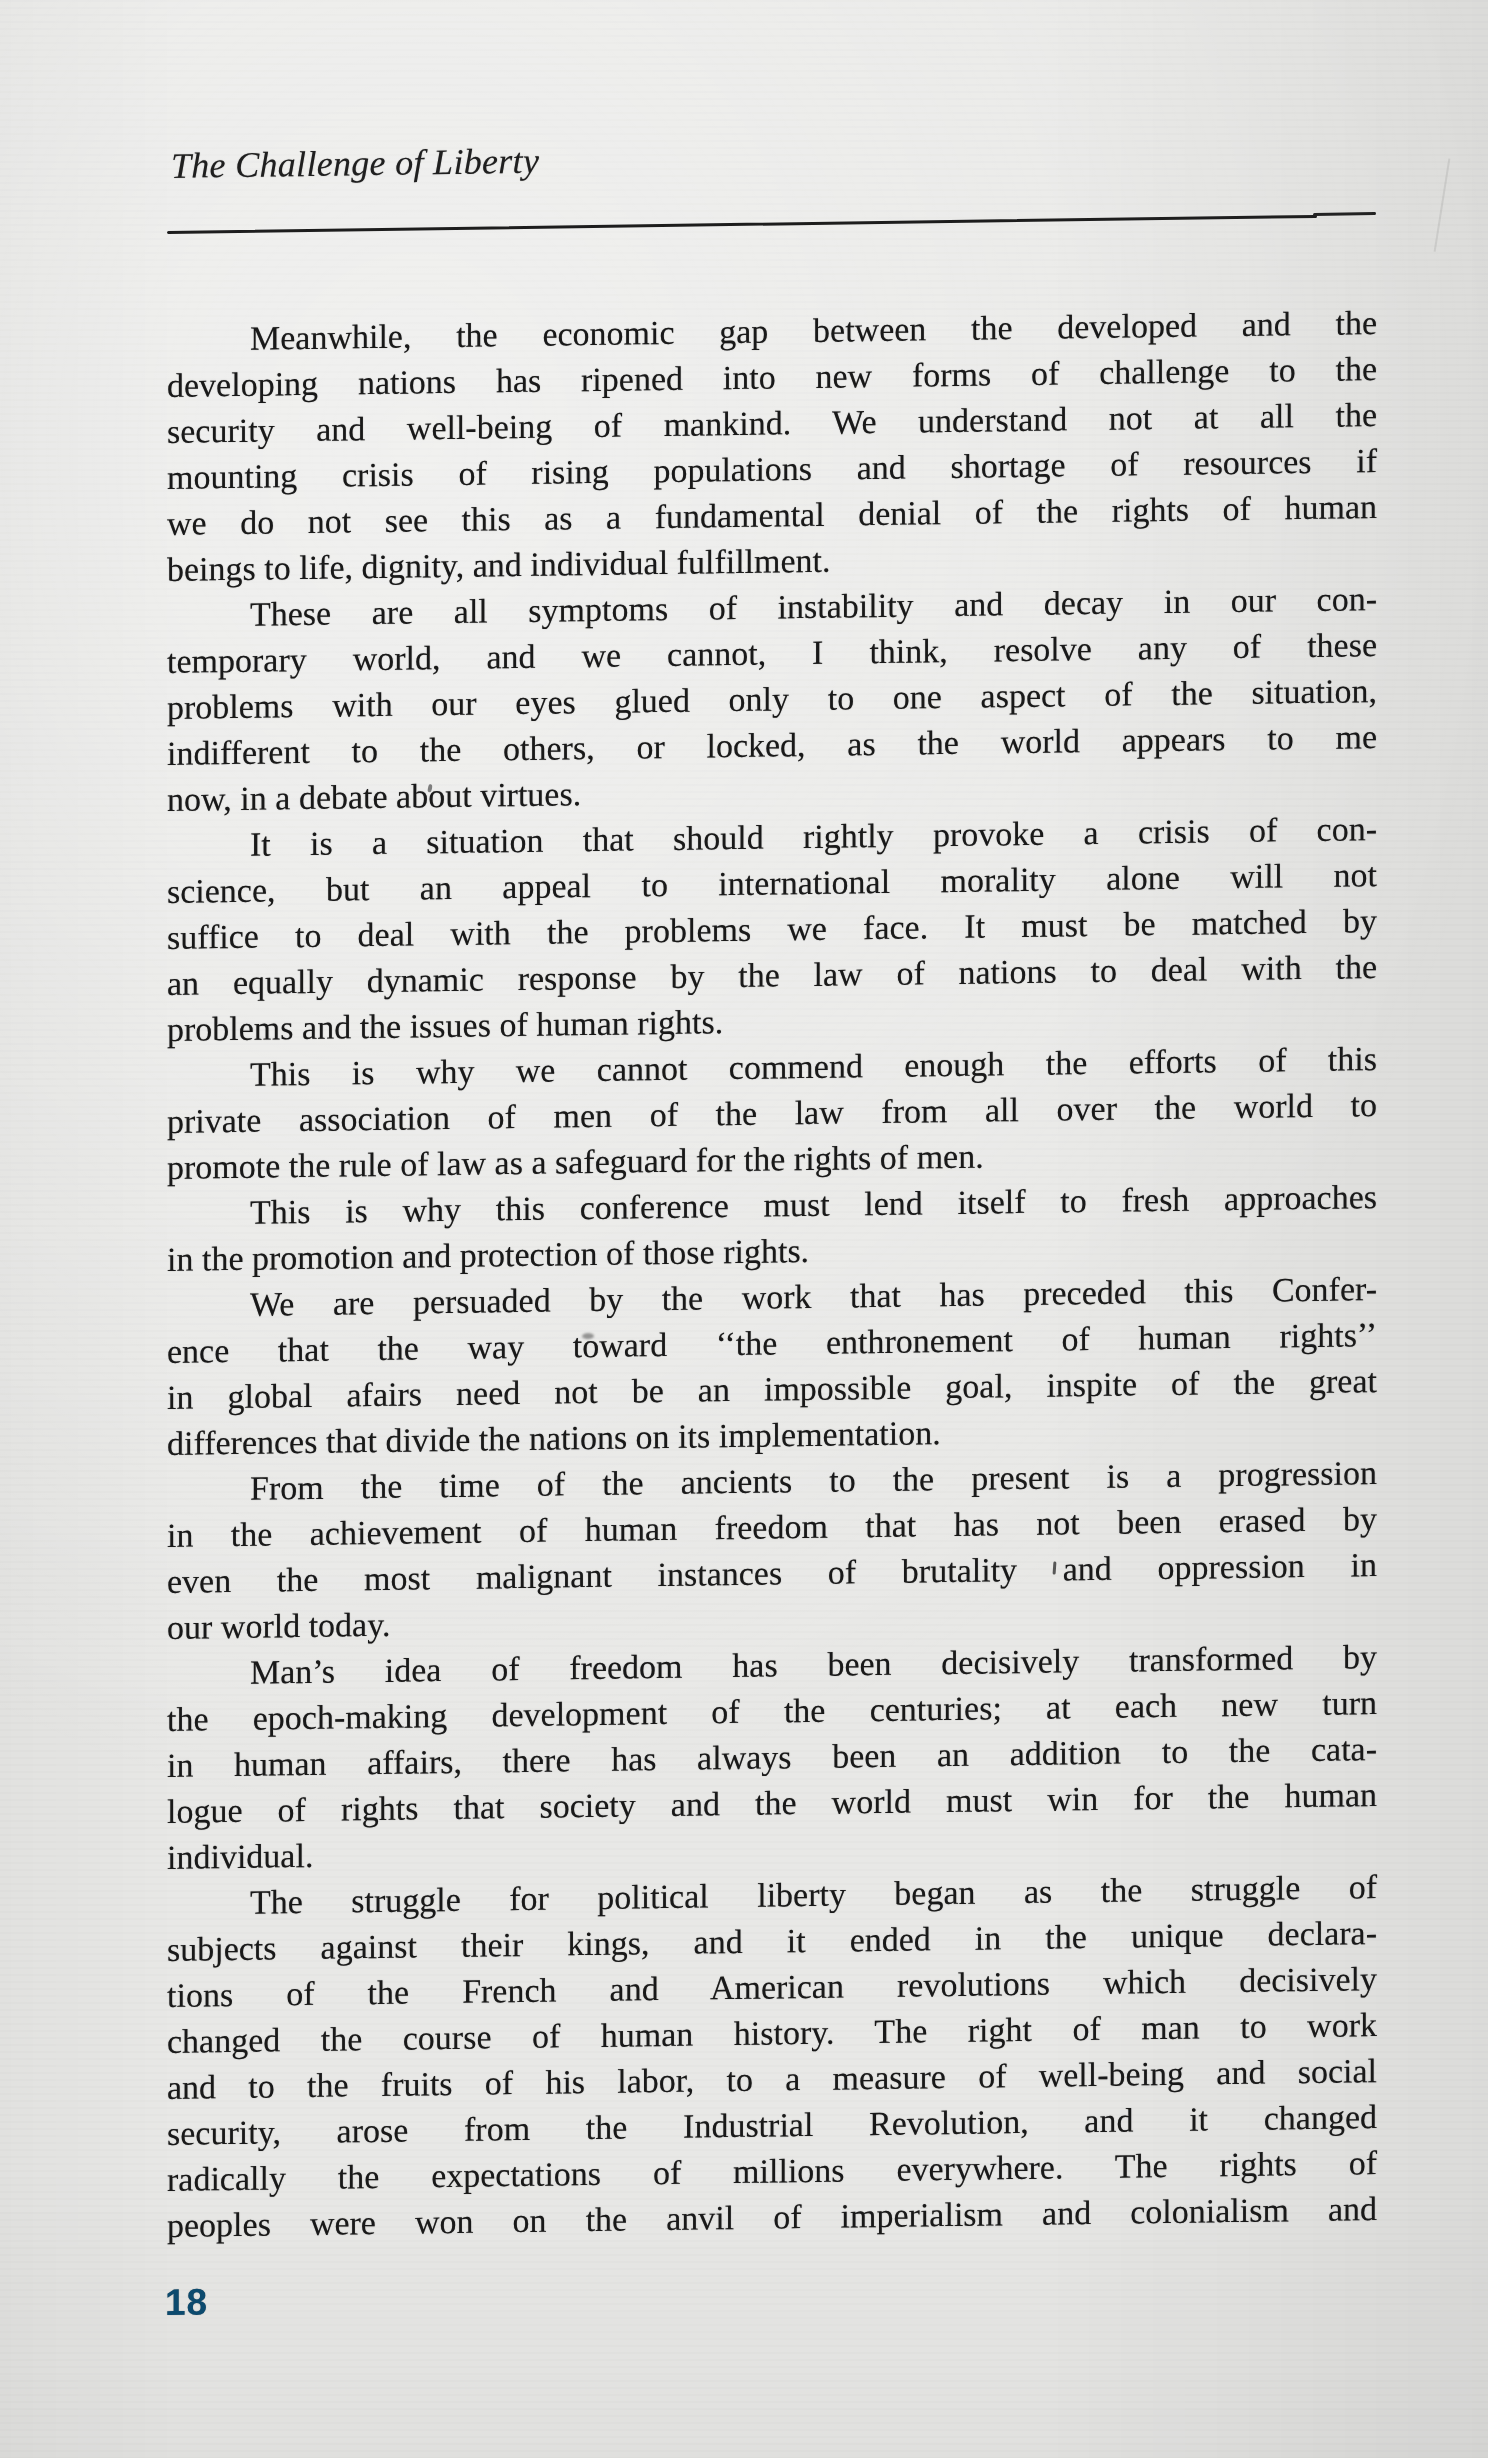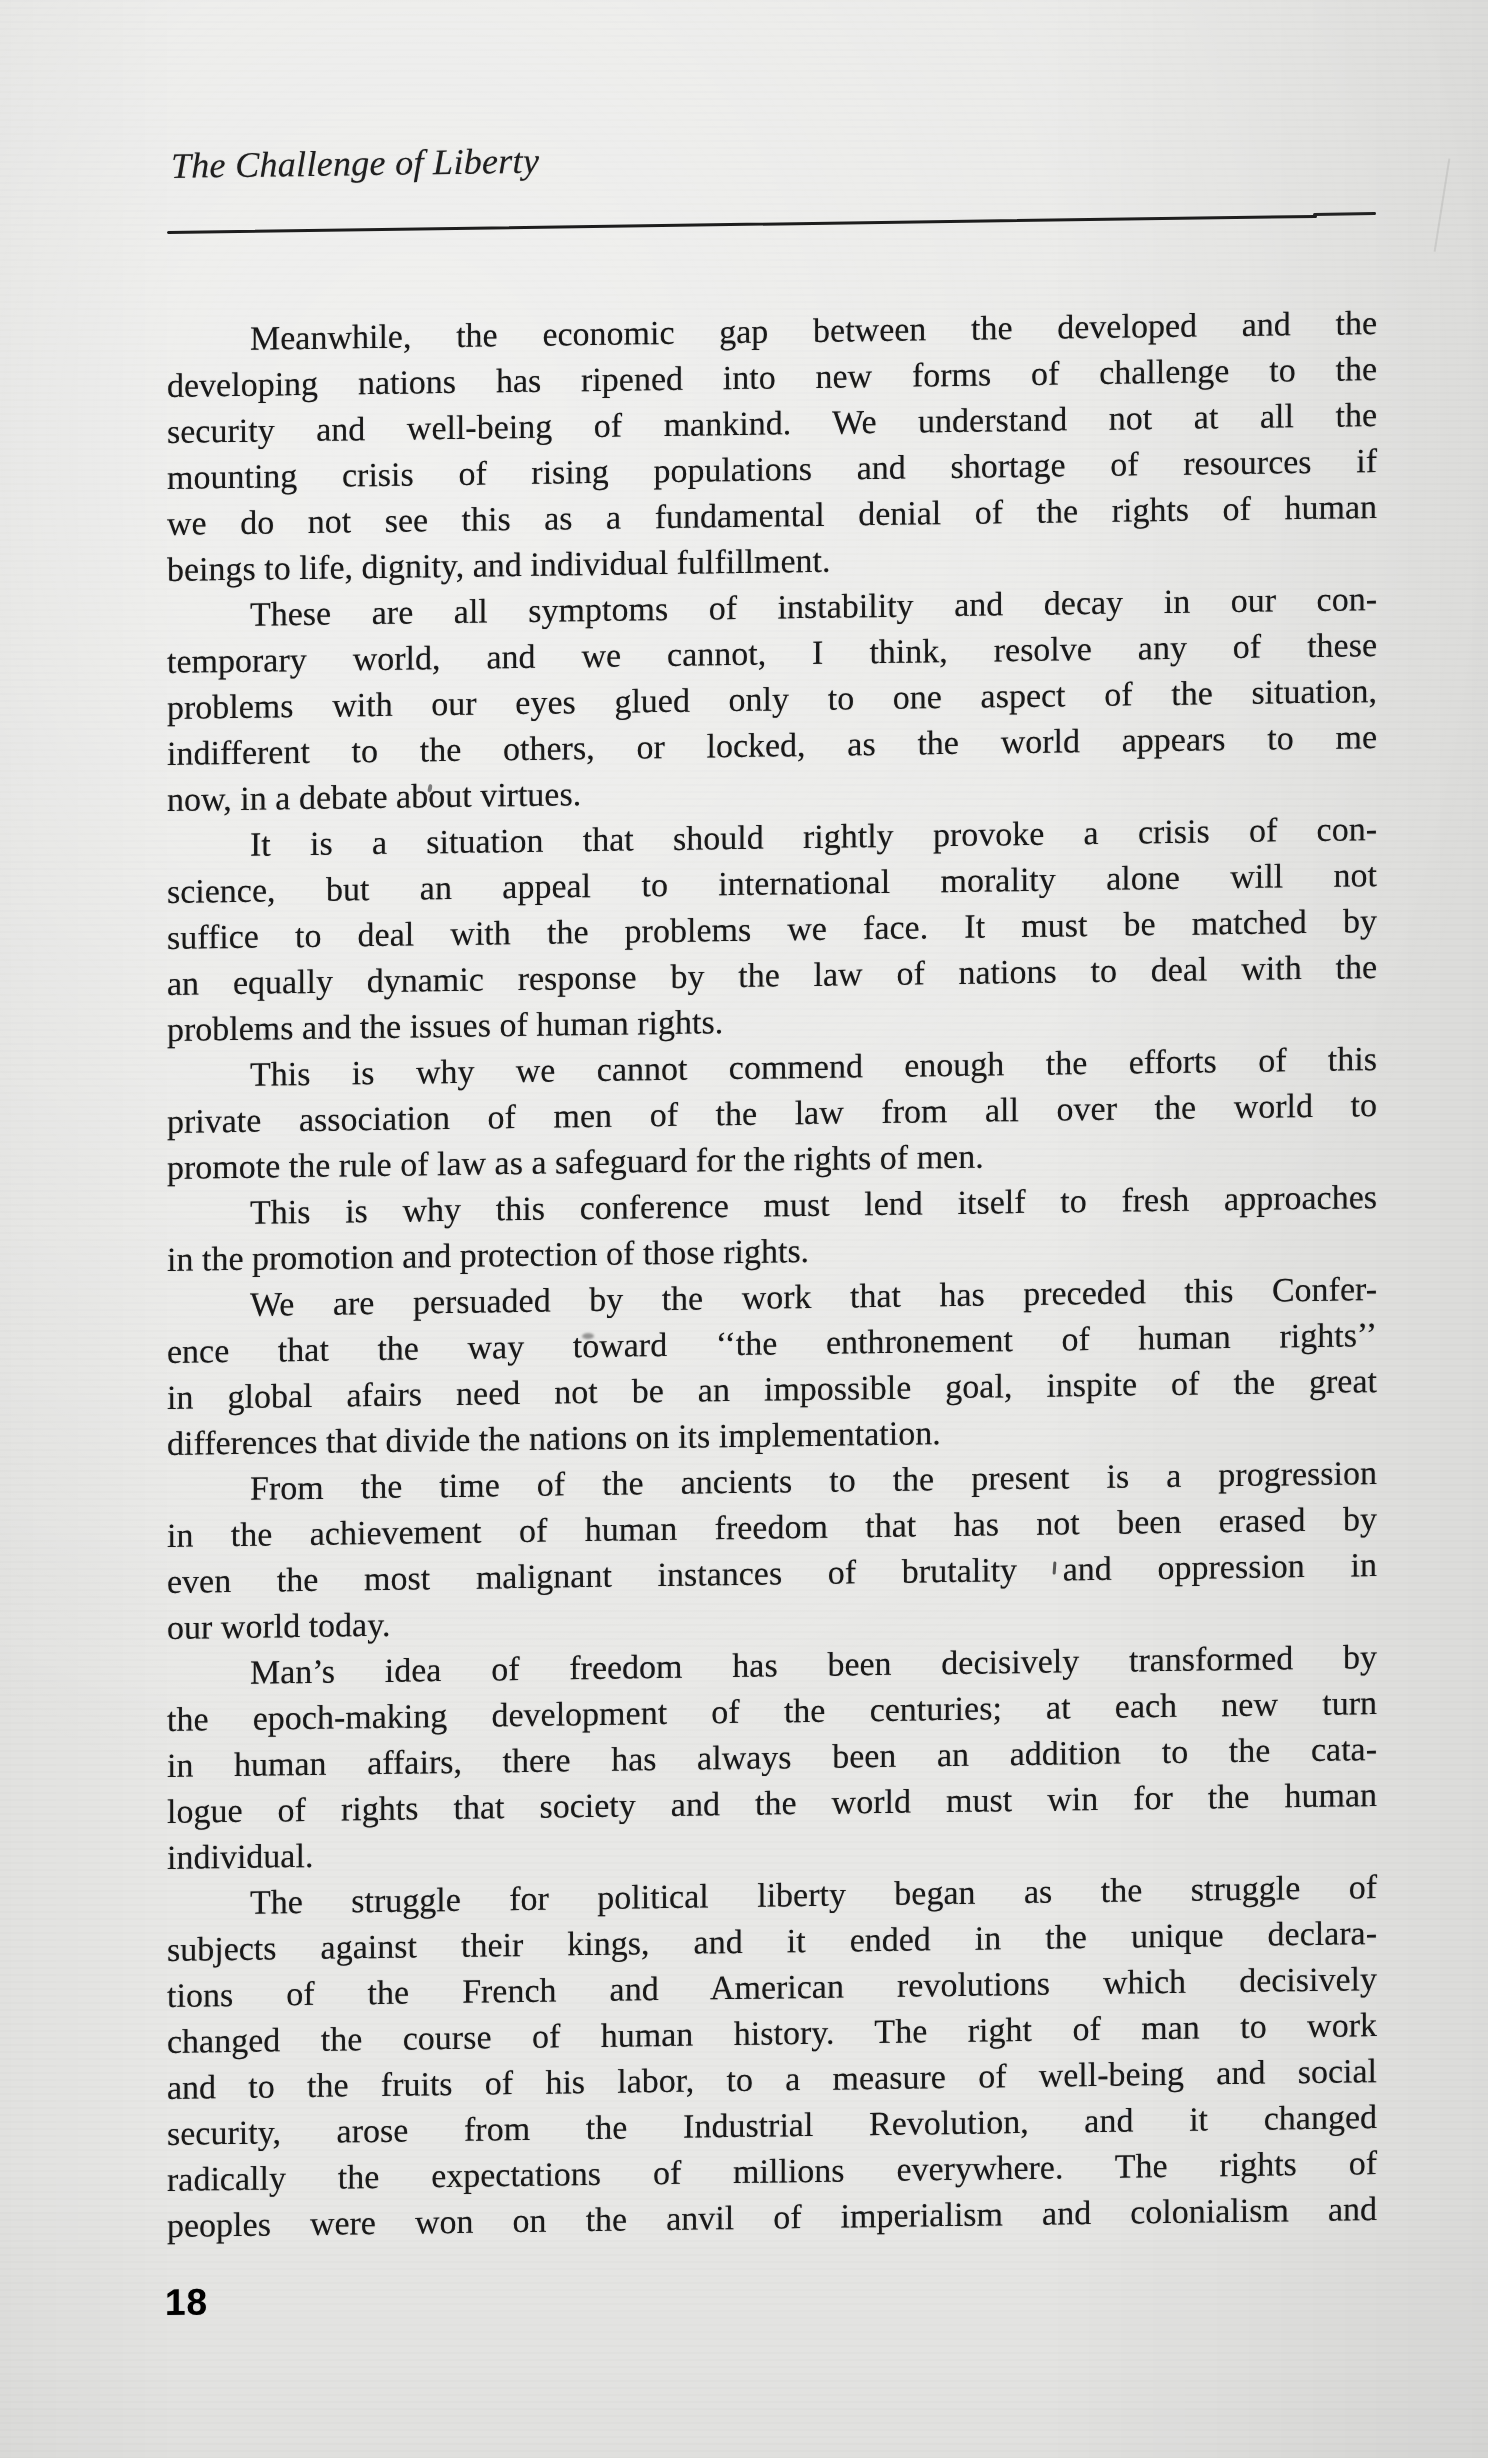--- a/index.html
+++ b/index.html
@@ -69,21 +69,21 @@
   .line.last { text-align-last: left; }
   .line.ind { text-indent: 83px; }
   .page-number {
     position: absolute;
     left: 165px;
     top: 2283px;
     font-family: "Liberation Sans", "DejaVu Sans", sans-serif;
     font-weight: 700;
     font-size: 37px;
     line-height: 40px;
-    color: #000000;
+    color: #0c4a6e;
     letter-spacing: 1px;
     text-shadow: 0 0 0.8px rgba(20,20,20,0.5);
   }
   
   .smudge-under-work {
     position: absolute; left: 582px; top: 1339px;
     width: 12px; height: 6px; border-radius: 50%;
     background: rgba(40,40,40,0.45); filter: blur(1px);
   }
   .speck-under-others {

